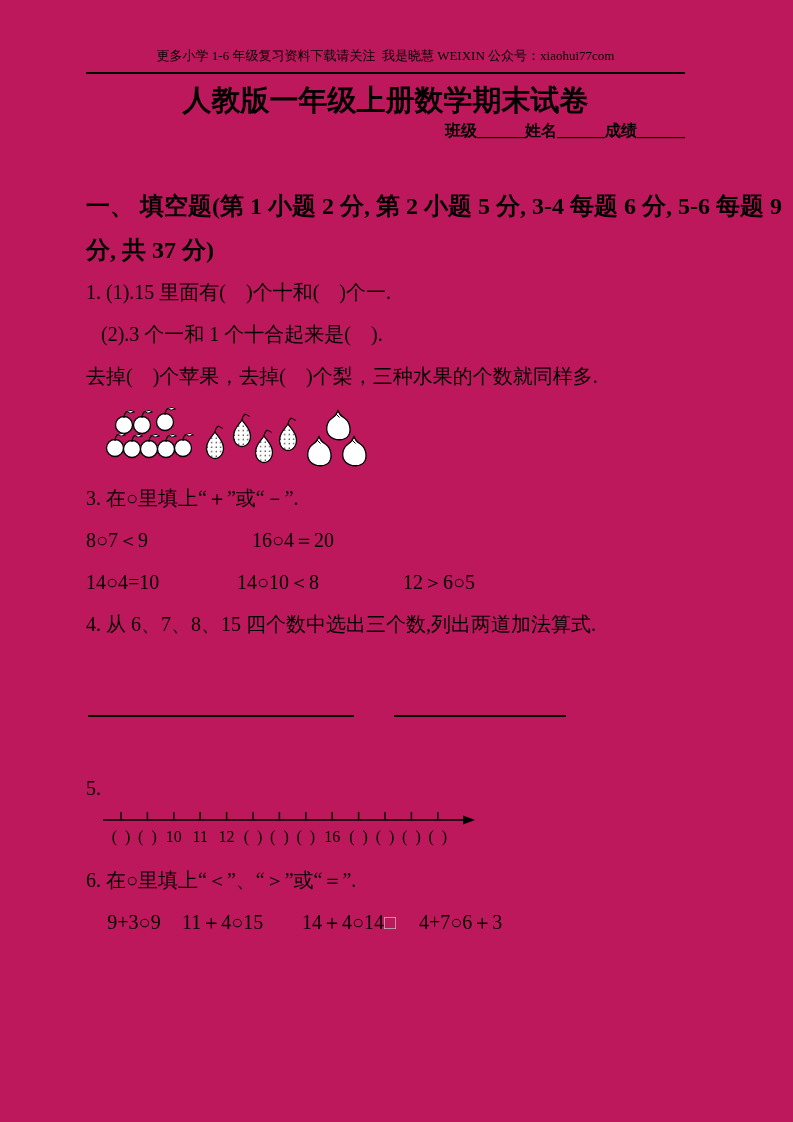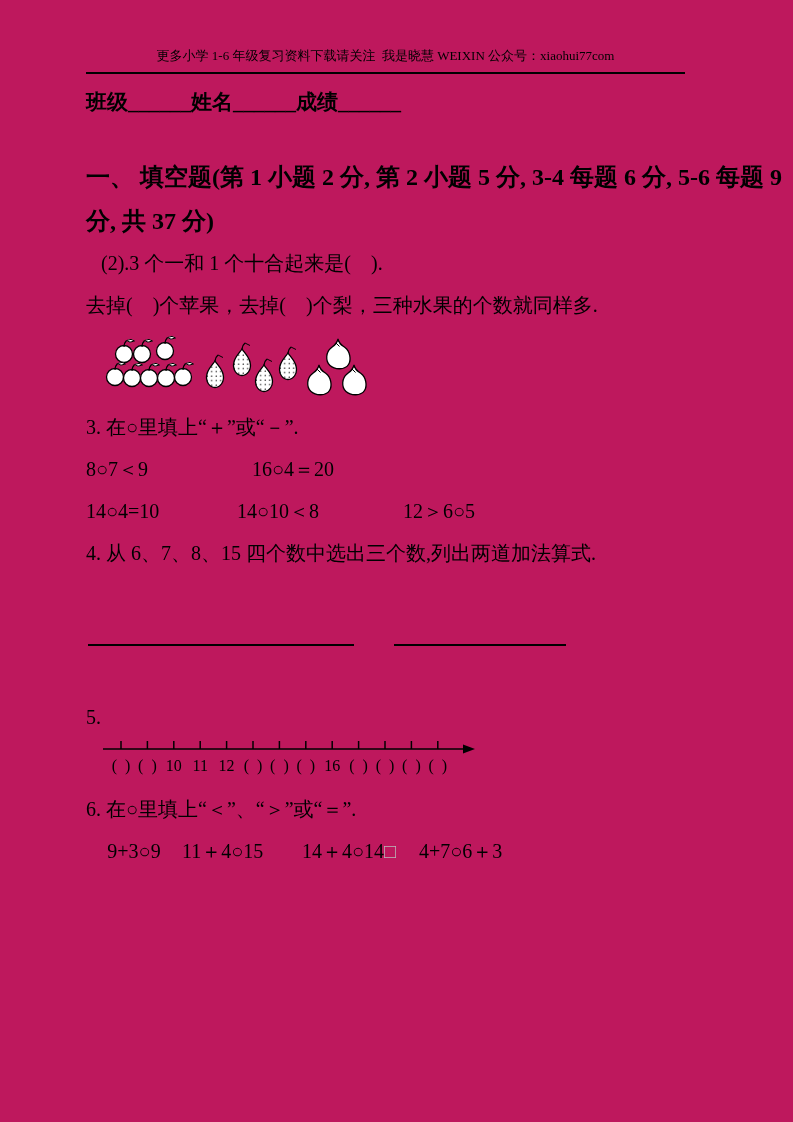--- a/index.html
+++ b/index.html
@@ -23,24 +23,24 @@
     height:0;
   }
   .title {
     margin-top:10px;
     font-size:29px; line-height:32px;
     font-weight:bold;
     text-align:center;
     white-space:pre;
   }
   .student-info {
-    margin-top:17px;
-    font-size:21px; line-height:22px;
+    margin-top:4px;
+    font-size:16px; line-height:22px;
     font-weight:bold;
-    text-align:left;
+    text-align:right;
     white-space:pre;
   }
   .sec-head { font-size:24px; line-height:24px; font-weight:bold; white-space:pre; }
   .sh1 { margin-top:52px; }
   .sh2 { margin-top:20px; }
   .bline { font-size:20px; line-height:24px; margin-top:18px; white-space:pre; }
   .fruits-row {
     margin-top:16px;
     margin-left:18px;
     display:flex;
@@ -68,25 +68,27 @@
   svg text { font-family:"Liberation Serif","DejaVu Serif",serif; }
 </style>
 </head>
 <body>
 
 <div class="page">
 
   <div class="promo">更多小学 1-6 年级复习资料下载请关注  我是晓慧 WEIXIN 公众号：xiaohui77com</div>
   <div class="rule"></div>
 
+  <div class="title">人教版一年级上册数学期末试卷</div>
   <div class="student-info">班级______姓名______成绩______</div>
 
   <div class="sec-head sh1">一、 填空题(第 1 小题 2 分, 第 2 小题 5 分, 3-4 每题 6 分, 5-6 每题 9</div>
   <div class="sec-head sh2">分, 共 37 分)</div>
 
+  <div class="bline">1. (1).15 里面有(    )个十和(    )个一.</div>
   <div class="bline">   (2).3 个一和 1 个十合起来是(    ).</div>
 
   <div class="bline">去掉(    )个苹果，去掉(    )个梨，三种水果的个数就同样多.</div>
 
   <div class="fruits-row">
     <svg width="0" height="0" style="position:absolute">
       <defs>
         <pattern id="dotpat" width="4.5" height="4.5" patternUnits="userSpaceOnUse">
           <circle cx="1.2" cy="1.2" r="0.7" fill="#000"></circle>
         </pattern>

